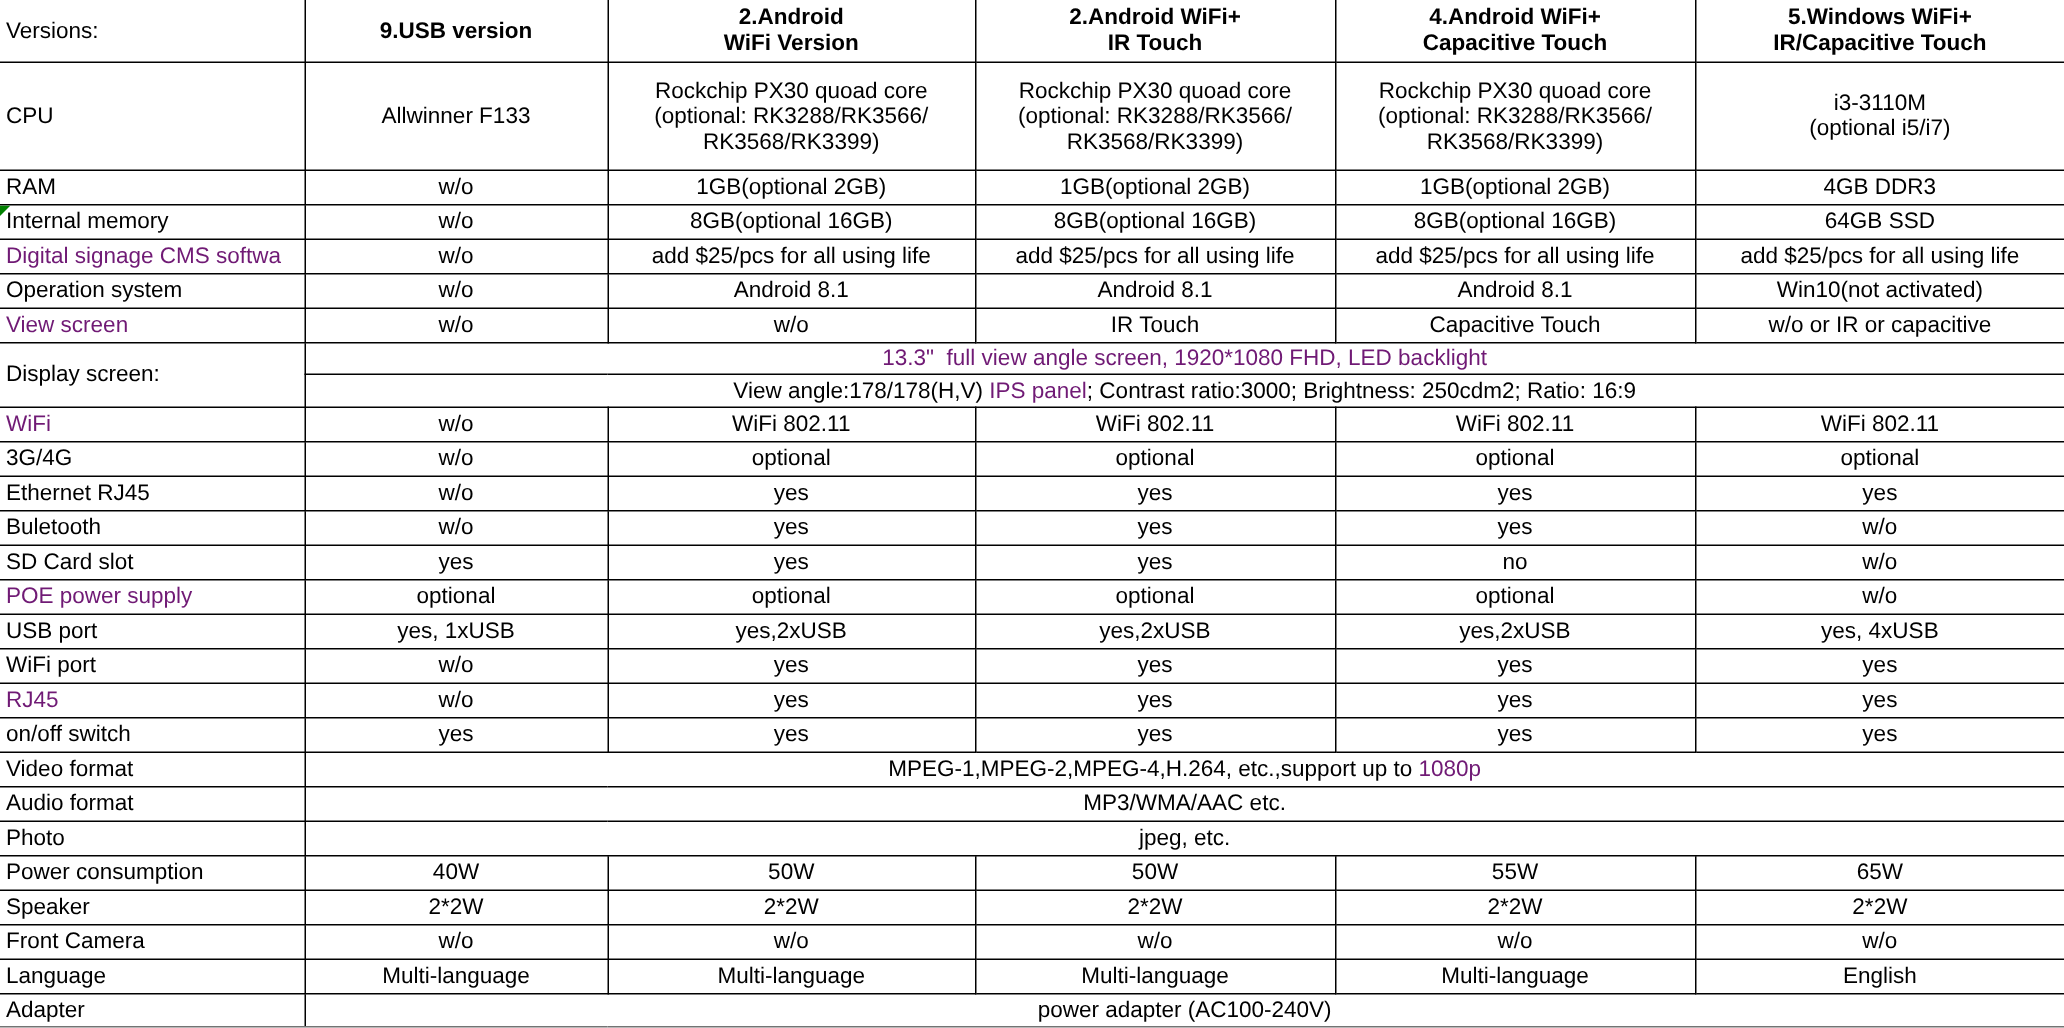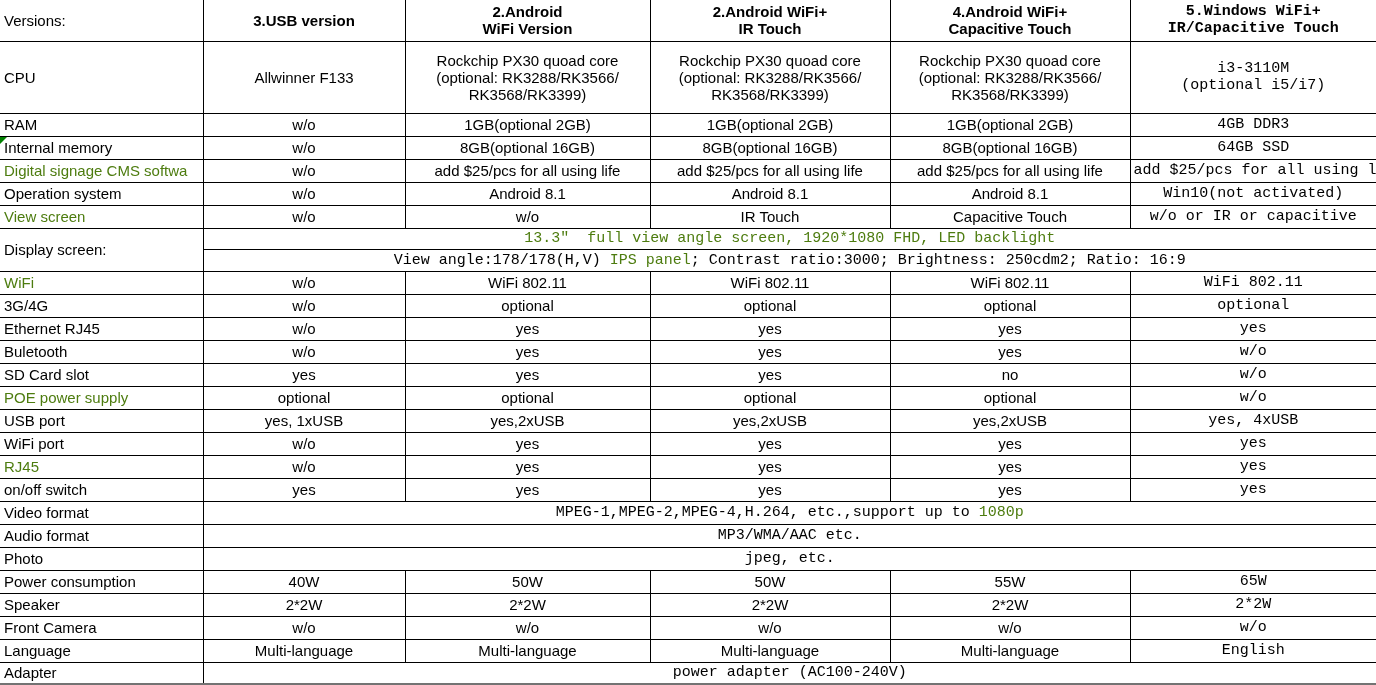--- a/index.html
+++ b/index.html
@@ -4,24 +4,24 @@
 <style>
   html,body{margin:0;padding:0;background:#ffffff;}
   body{width:1376px;height:685px;overflow:hidden;}
   table{border-collapse:collapse;table-layout:fixed;width:1376px;
         font-family:"Liberation Sans",sans-serif;font-size:15px;color:#000;}
   td{border:1px solid #000;vertical-align:middle;text-align:center;
      padding:0 3px;overflow:hidden;white-space:nowrap;line-height:17px;}
   td span{white-space:pre;}
   .lbl-col{border-left:none;text-align:left;padding-left:4px;position:relative;}
   .r-head td{border-top:none;margin-left:28px;}
-  tr:last-child td{border-bottom:4px solid #737373;}
-  .edge{border-right:none;font-family:Liberation Mono, monospace;}
+  tr:last-child td{border-bottom:2px solid #737373;}
+  .edge{border-right:none;}
   .head{font-weight:bold;}
-  .red{color:#4d7c0f;}
+  .red{color:#701a75;}
   .r-head{height:41px;}
   .r-cpu{height:72px;}
   .r-std{height:23px;}
   .r-disp1{height:21px;}
   .r-disp2{height:22px;}
   .flag{position:absolute;left:0;top:0;width:0;height:0;
         border-top:7px solid #008000;border-right:7px solid transparent;}
 </style>
 </head>
 <body>
@@ -31,21 +31,21 @@
     <col style="width:203px">
       <col style="width:202px">
       <col style="width:245px">
     <col style="width:240px">
       <col style="width:240px">
       <col style="width:246px">
   </colgroup>
   <tbody>
       <tr class="r-head">
         <td class="lbl-col"><span>Versions:</span></td>
-        <td class="head"><span>3.USB version</span></td>
+        <td class="head"><span>9.USB version</span></td>
         <td class="head"><span>2.Android</span><br><span>WiFi Version</span></td>
         <td class="head"><span>2.Android WiFi+</span><br><span>IR Touch</span></td>
         <td class="head"><span>4.Android WiFi+</span><br><span>Capacitive Touch</span></td>
         <td class="head edge"><span>5.Windows WiFi+</span><br><span>IR/Capacitive Touch</span></td>
       </tr>
       <tr class="r-cpu">
         <td class="lbl-col"><span>CPU</span></td>
         <td><span>Allwinner F133</span></td>
         <td><span>Rockchip PX30 quoad core</span><br><span>(optional: RK3288/RK3566/</span><br><span>RK3568/RK3399)</span></td>
         <td><span>Rockchip PX30 quoad core</span><br><span>(optional: RK3288/RK3566/</span><br><span>RK3568/RK3399)</span></td>

